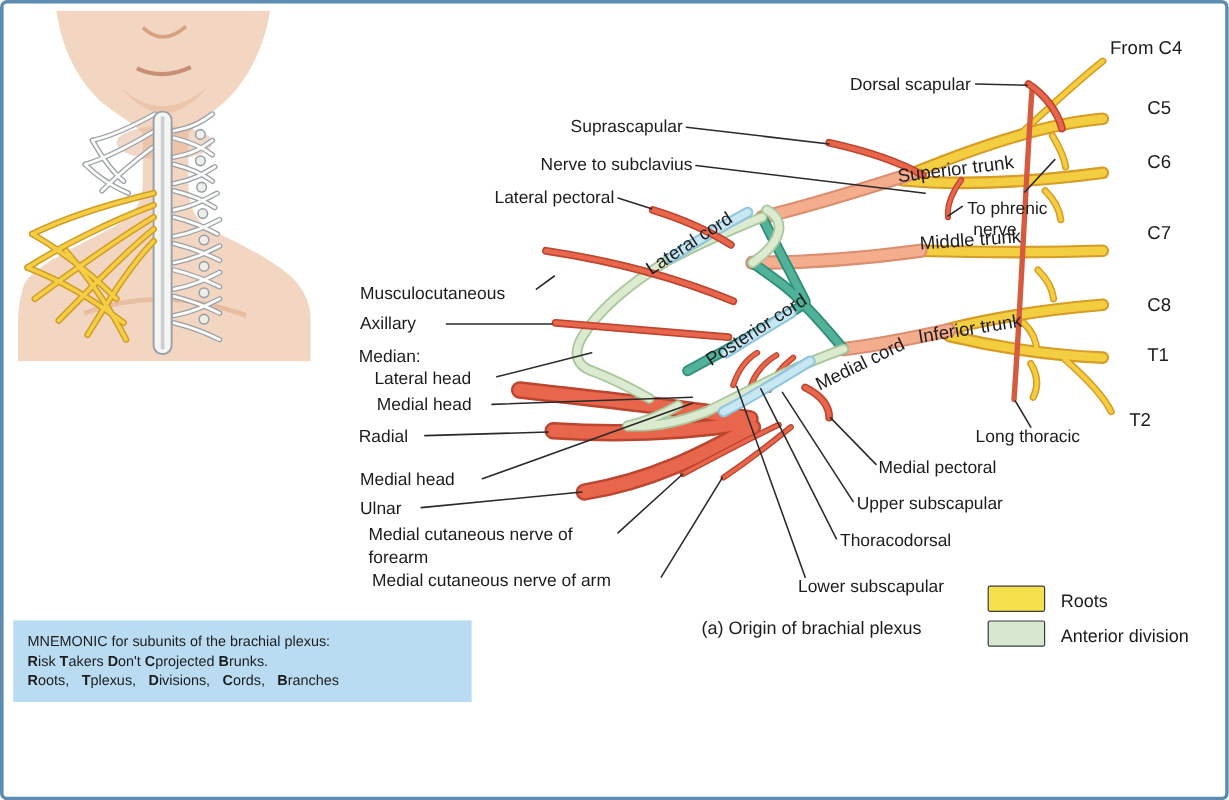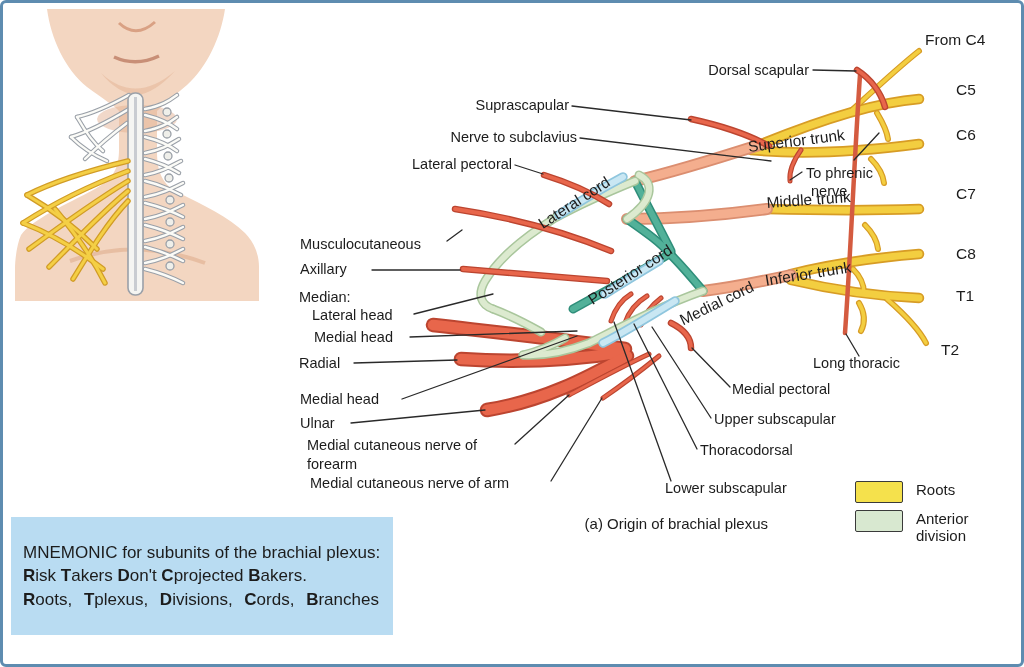--- a/index.html
+++ b/index.html
@@ -8,25 +8,25 @@
   .frame{position:absolute;inset:0;border:3px solid var(--frame_border);
          border-radius:6px;background:#fff;overflow:hidden;box-sizing:border-box;}
   .abs{position:absolute;}
   
   #inset{left:12px;top:6px;}
   #inset-caption{left:6px;top:306px;font-size:15px;}
   
   #caption-a{left:505px;top:512px;width:260px;text-align:right;font-size:15px;}
   
   #mnemonic{left:8px;top:514px;width:382px;background:var(--mnemonic_bg);
-            padding:24px 12px;box-sizing:border-box;font-size:17px;line-height:1.38;}
+            padding:9px 12px;box-sizing:border-box;font-size:12px;line-height:1.38;}
   #mnemonic .l3{word-spacing:7px;}
   
   #legend{left:820px;top:478px;}
-  .legend-row{display:flex;align-items:flex-start;height:29px;margin-left:32px;}
+  .legend-row{display:flex;align-items:flex-end;height:29px;}
   .sw{width:46px;height:20px;border:1.6px solid #3a3a3a;border-radius:2px;
       margin-right:13px;flex:none;}
   .sw-0{background:var(--legend_roots);} .sw-1{background:var(--legend_trunks);}
   .sw-2{background:var(--legend_anterior);} .sw-3{background:var(--legend_posterior);}
   .sw-4{background:var(--legend_cords);} .sw-5{background:var(--legend_branches);}
   .legend-row span.t{font-size:15px;}
   
   #plexus{left:0;top:0;pointer-events:none;}
   #plexus path,#plexus use{fill:none;stroke-linecap:round;stroke-linejoin:round;}
   .yo{stroke:var(--roots_outer);stroke-width:10.5;} .yi{stroke:var(--roots_inner);stroke-width:7;}
@@ -372,21 +372,21 @@
       <text x="711" y="421">Upper subscapular</text>
       <text x="697" y="452">Thoracodorsal</text>
       <text x="662" y="490">Lower subscapular</text>
     </g>
   </svg>
 
   <div id="caption-a" class="abs">(a) Origin of brachial plexus</div>
 
   <div id="mnemonic" class="abs">
     <div>MNEMONIC for subunits of the brachial plexus:</div>
-    <div><span style="font-weight: bold;">R</span><span>isk </span><span style="font-weight: bold;">T</span><span>akers </span><span style="font-weight: bold;">D</span><span>on't </span><span style="font-weight: bold;">C</span><span>projected </span><span style="font-weight: bold;">B</span><span>akers.</span></div>
+    <div><span style="font-weight: bold;">R</span><span>isk </span><span style="font-weight: bold;">T</span><span>akers </span><span style="font-weight: bold;">D</span><span>on't </span><span style="font-weight: bold;">C</span><span>projected </span><span style="font-weight: bold;">B</span><span>runks.</span></div>
     <div class="l3"><span style="font-weight: bold;">R</span><span>oots, </span><span style="font-weight: bold;">T</span><span>plexus, </span><span style="font-weight: bold;">D</span><span>ivisions, </span><span style="font-weight: bold;">C</span><span>ords, </span><span style="font-weight: bold;">B</span><span>ranches</span></div>
   </div>
 
   <div id="legend" class="abs">
     <div class="legend-row">
       <span class="sw sw-0"></span>
       <span class="t">Roots</span>
     </div>
     <div class="legend-row">
       <span class="sw sw-2"></span>

